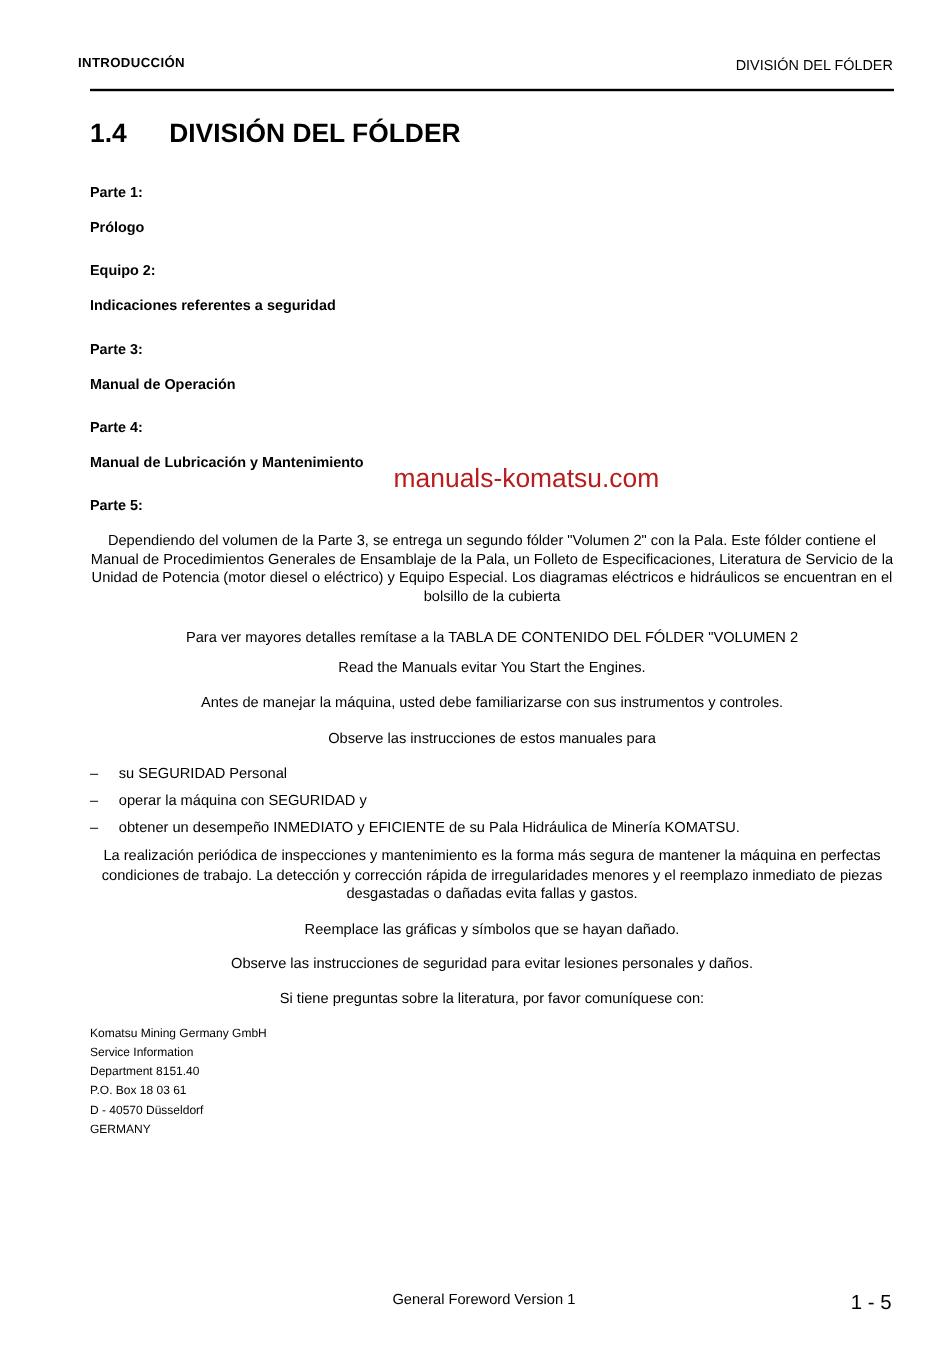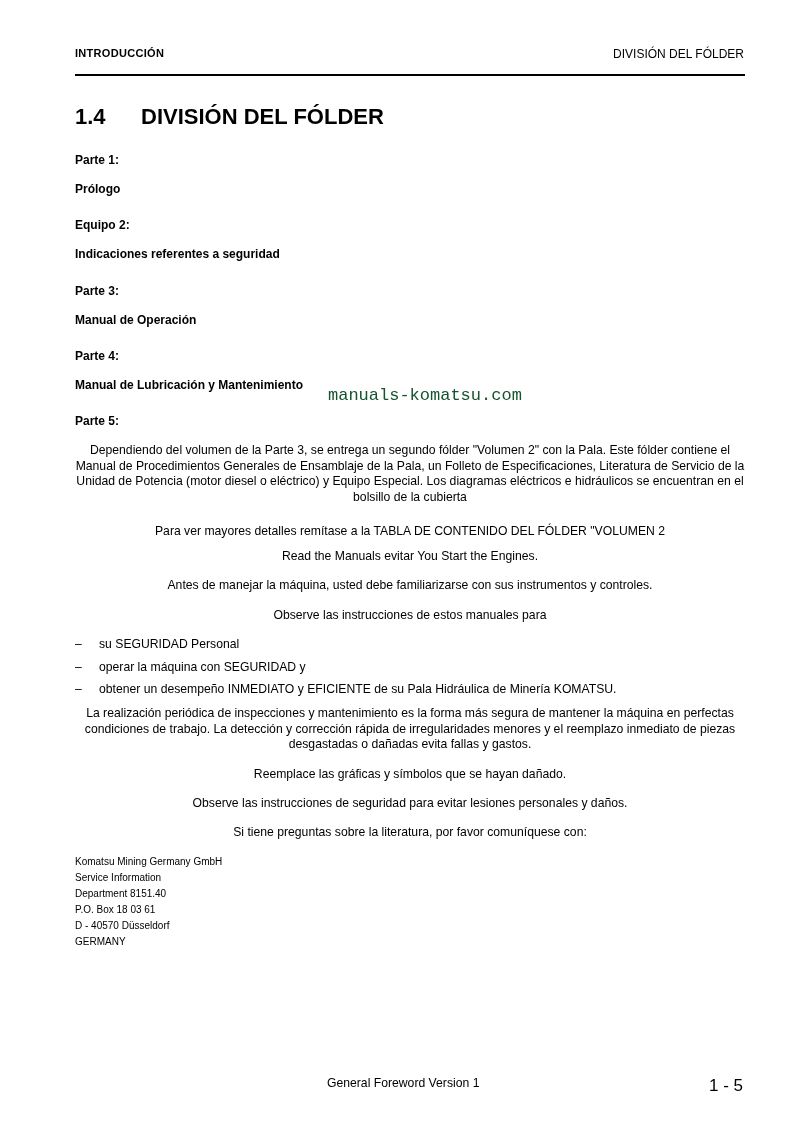--- a/index.html
+++ b/index.html
@@ -1,29 +1,29 @@
 <!DOCTYPE html>
 <html><head>
 <meta charset="utf-8">
 <style>
   html, body { margin:0; padding:0; background:#ffffff; }
   body { width:793px; height:1123px; position:relative; overflow:hidden;
          font-family:"Liberation Sans", sans-serif; color:#000; }
   .abs { position:absolute; }
-  .hdr-left { left:75px; top:47px; font-size:11px; font-weight:bold; letter-spacing:0.3px; }
+  .hdr-left { left:65px; top:47px; font-size:11px; font-weight:bold; letter-spacing:0.3px; }
   .hdr-right { right:49px; top:47px; font-size:12px; }
   .rule { left:75px; top:74px; width:670px; height:2px; background:#000; }
-  .title { left:75px; top:104px; font-size:22px; font-weight:bold; }
+  .title { left:75px; top:98px; font-size:22px; font-weight:bold; }
   .title .num { display:inline-block; width:66px; }
   .b { font-size:12px; font-weight:bold; left:75px; }
   .p { font-size:12.2px; left:75px; width:670px; line-height:15.5px;text-align:center; }
   .dash { left:75px; font-size:12.2px; }
   .li { left:99px; font-size:12.2px; }
   .addr { left:75px; top:854px; font-size:10px; line-height:16px; }
-  .watermark { left:328px; top:386px; font-size:17px; color:#14532d;font-family:Liberation Mono, monospace; }
+  .watermark { left:328px; top:386px; font-size:22px; color:#b91c1c; }
   .footer-c { left:327px; top:1076px; font-size:12.2px; }
   .footer-r { right:50px; top:1076px; font-size:17px; }
 </style>
 </head>
 <body>
 
 <div class="abs hdr-left">INTRODUCCIÓN</div>
 <div class="abs hdr-right">DIVISIÓN DEL FÓLDER</div>
 <div class="abs rule"></div>
 

